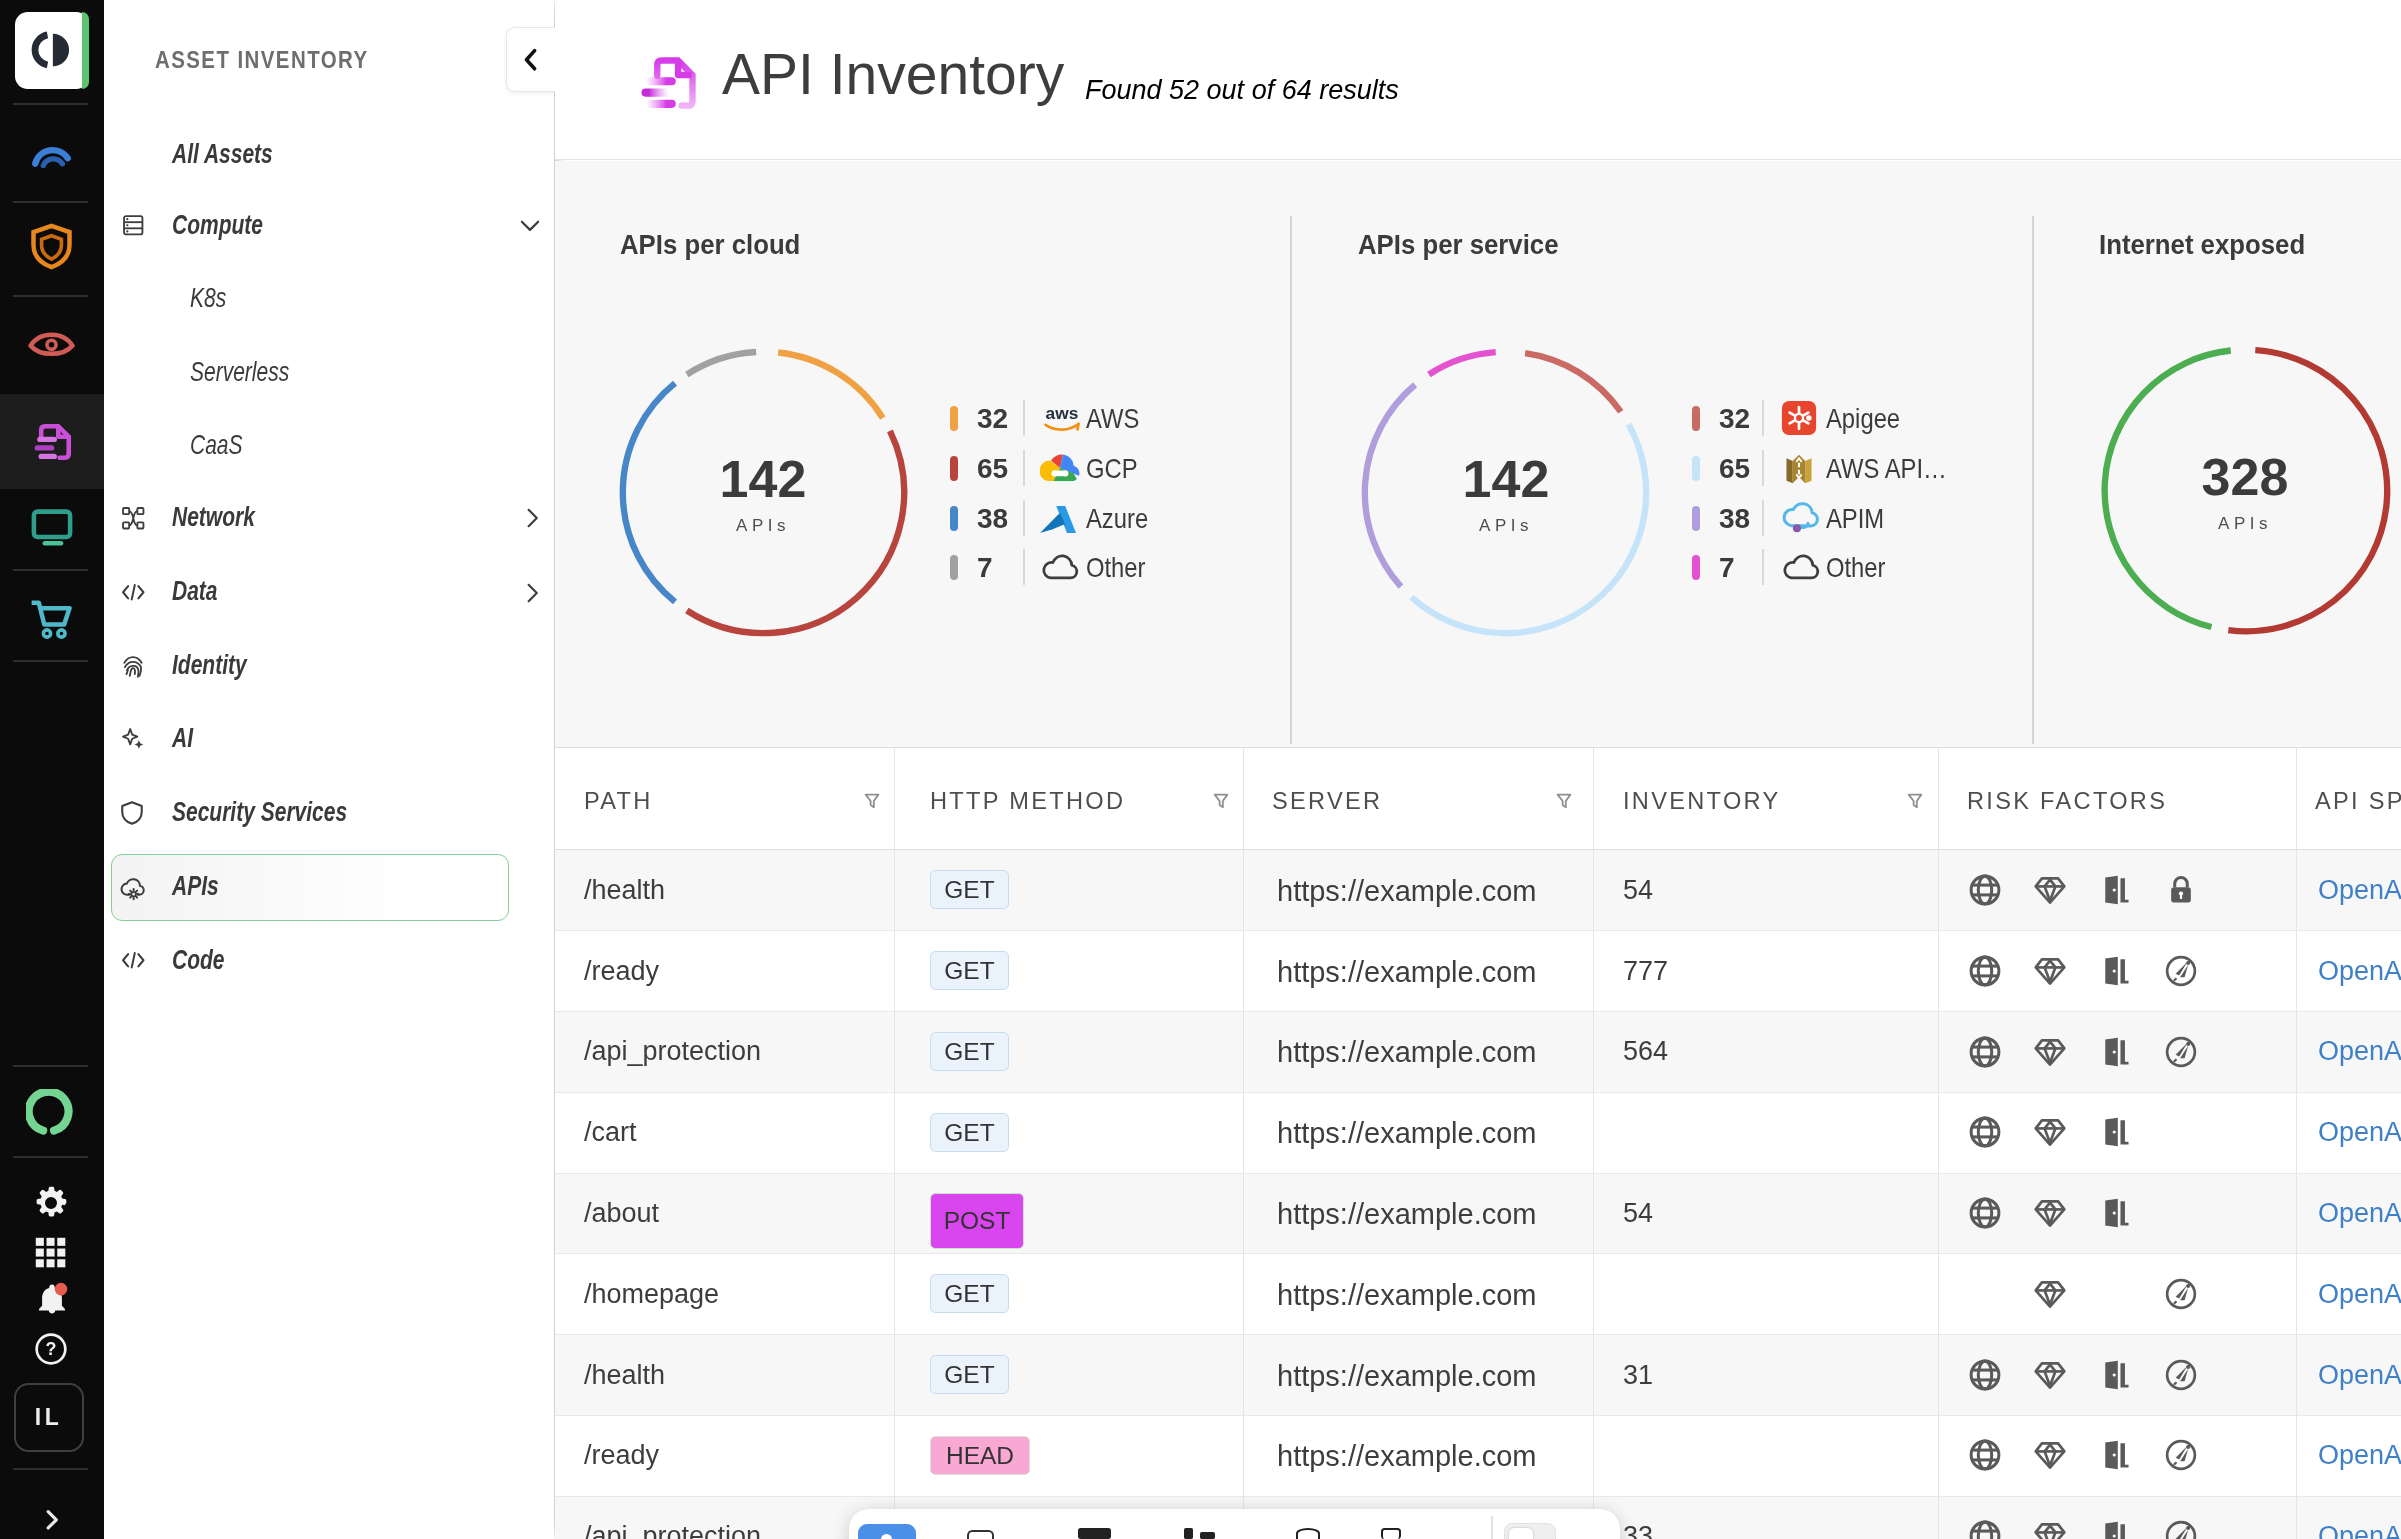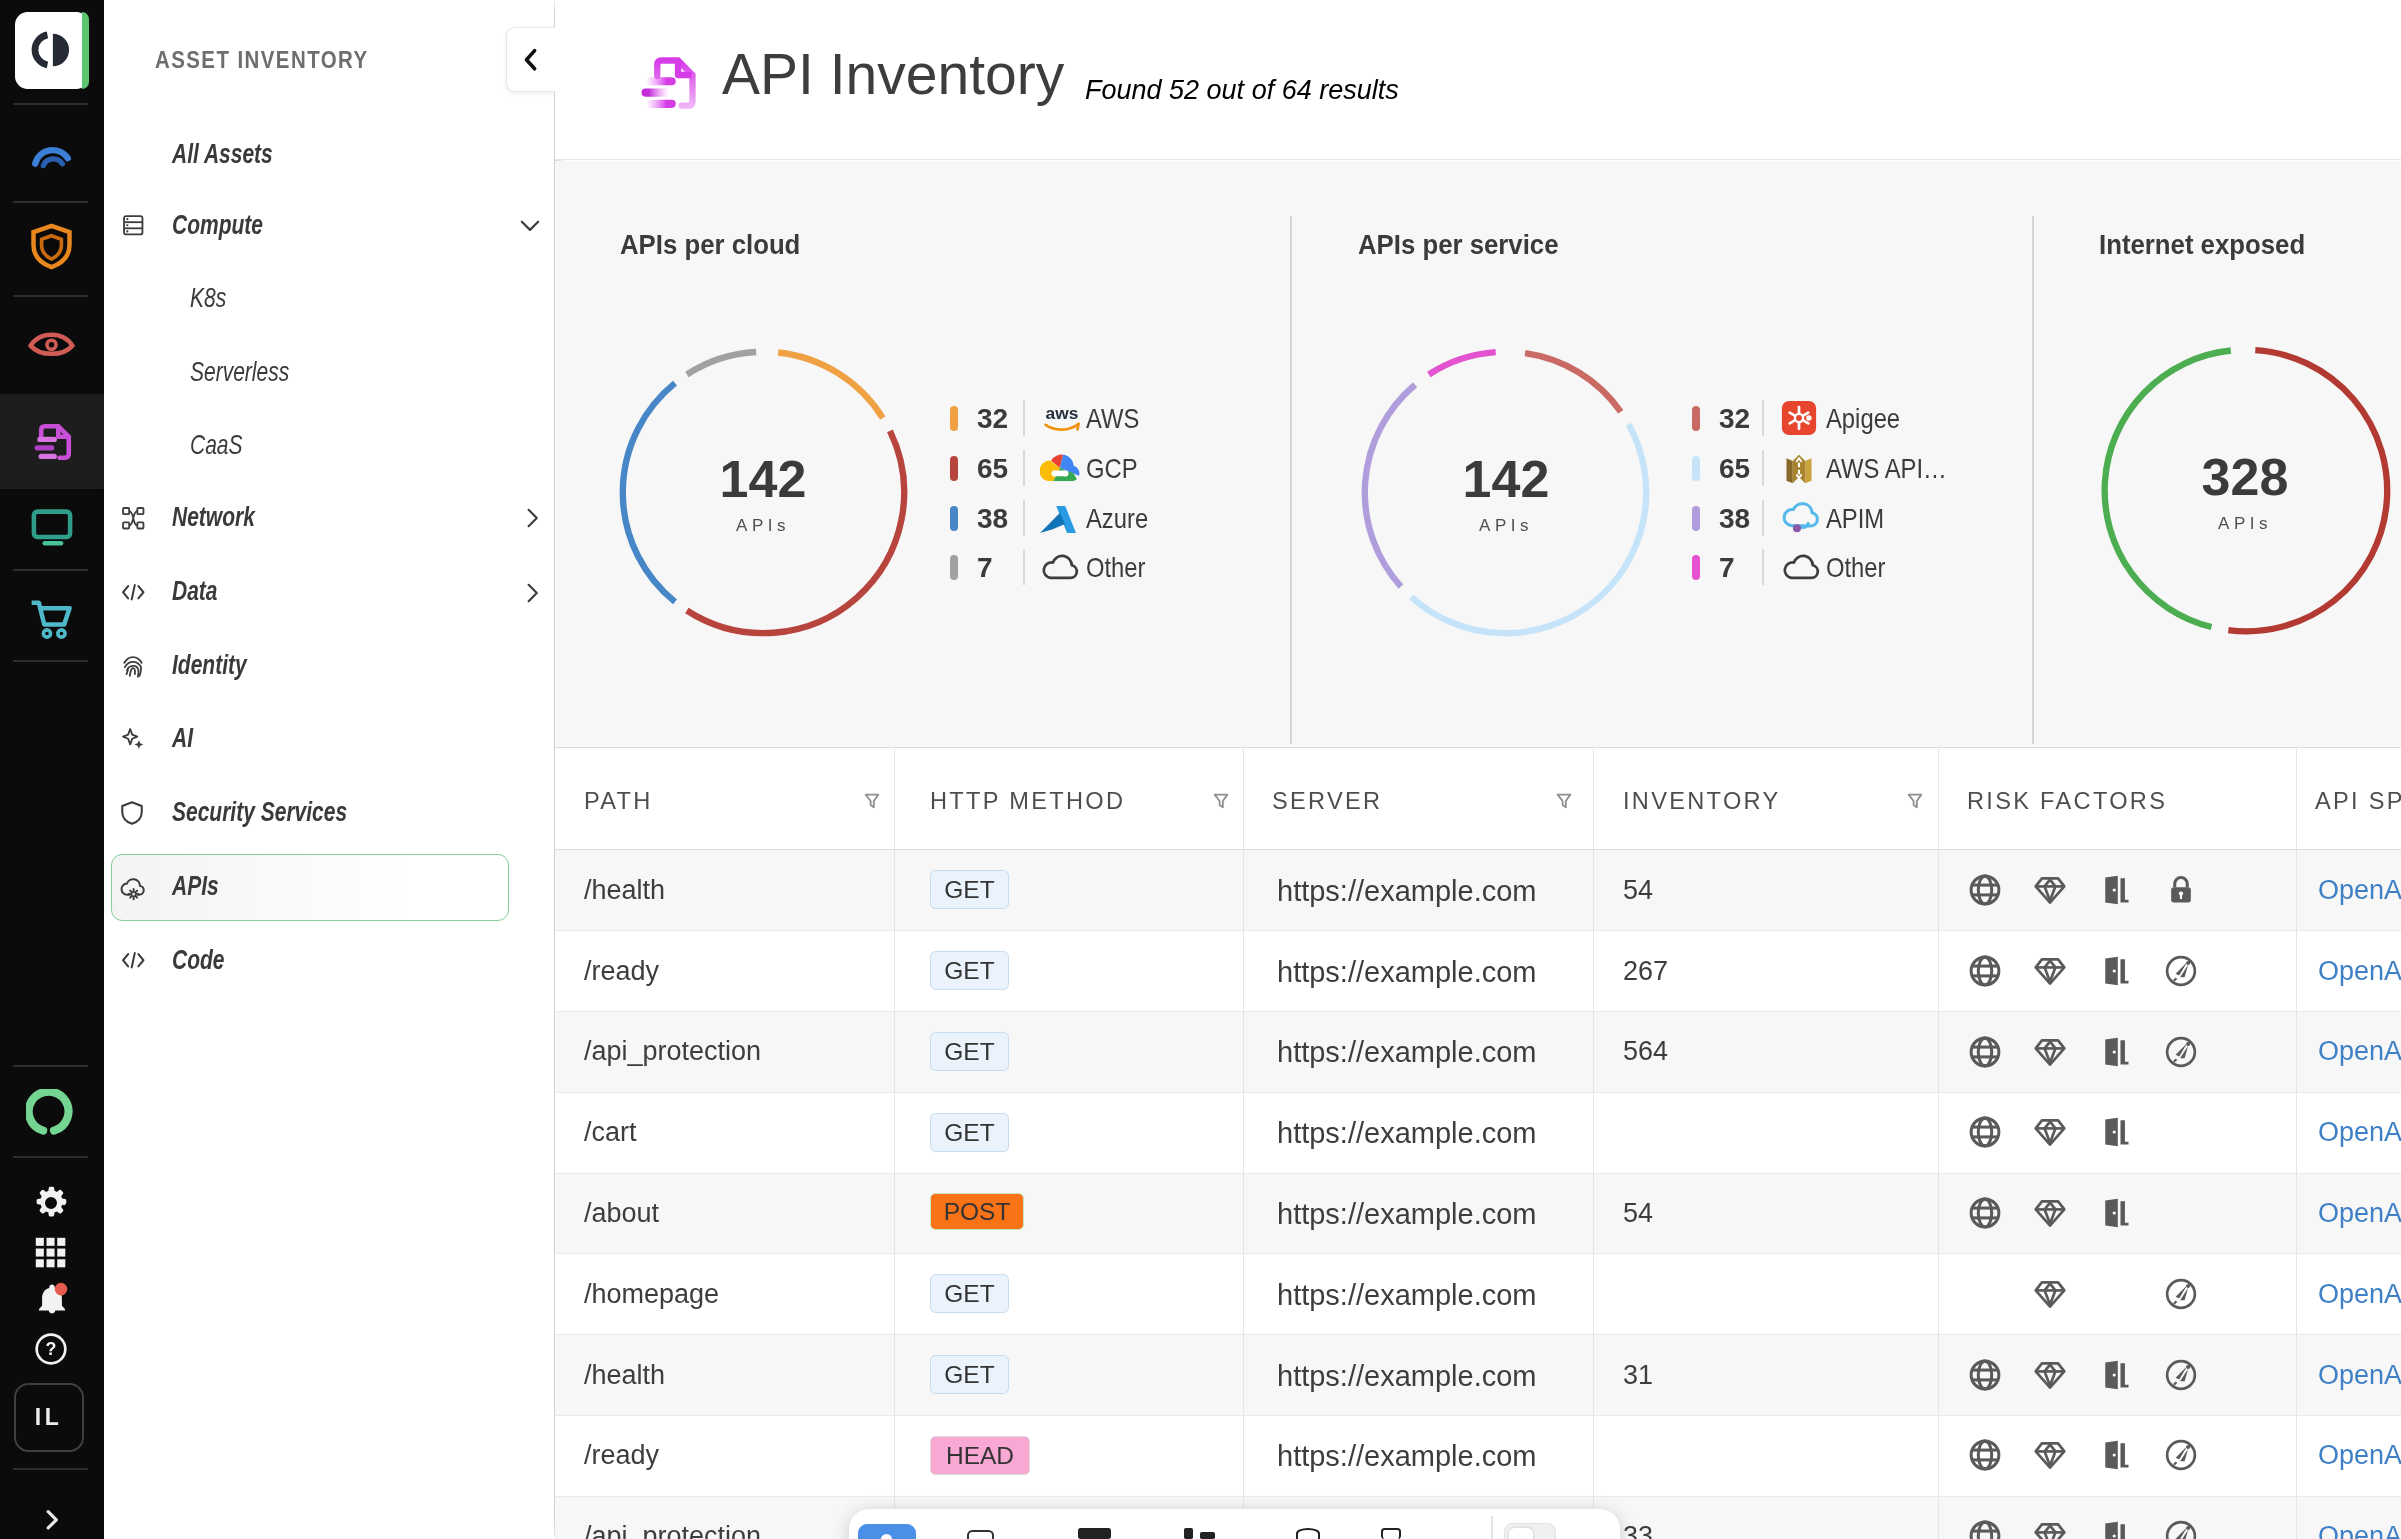--- a/index.html
+++ b/index.html
@@ -424,21 +424,21 @@
 <svg class="abs" style="left:2099px;top:873px" width="34" height="34" viewBox="0 0 38 38">
     <use href="#i-door"></use>
   </svg>
 <svg class="abs" style="left:2164px;top:873px" width="34" height="34" viewBox="0 0 38 38">
     <use href="#i-lock"></use>
   </svg>
 <div class="abs" style="left:2318px;top:875px;font-size:27px;color:#3f80c6">OpenAPI</div>
 <div class="abs" style="left:584px;top:956px;font-size:27px;color:#3d3d3d">/ready</div>
 <div class="abs" style="left:930px;top:951px;width:79px;height:39px;background:#eaf3fc;border:1.4px solid #c7dcef;border-radius:5.4px;font-size:24.5px;color:#333;display:flex;align-items:center;justify-content:center">GET</div>
 <div class="abs" style="left:1277px;top:956px;font-size:29px;color:#3d3d3d">https://example.com</div>
-<div class="abs" style="left:1623px;top:956px;font-size:27px;color:#3d3d3d">267</div>
+<div class="abs" style="left:1623px;top:956px;font-size:27px;color:#3d3d3d">777</div>
 <svg class="abs" style="left:1968px;top:954px" width="34" height="34" viewBox="0 0 38 38">
     <use href="#i-globe"></use>
   </svg>
 <svg class="abs" style="left:2033px;top:954px" width="34" height="34" viewBox="0 0 38 38">
     <use href="#i-gem"></use>
   </svg>
 <svg class="abs" style="left:2099px;top:954px" width="34" height="34" viewBox="0 0 38 38">
     <use href="#i-door"></use>
   </svg>
 <svg class="abs" style="left:2164px;top:954px" width="34" height="34" viewBox="0 0 38 38">
@@ -469,21 +469,21 @@
     <use href="#i-globe"></use>
   </svg>
 <svg class="abs" style="left:2033px;top:1115px" width="34" height="34" viewBox="0 0 38 38">
     <use href="#i-gem"></use>
   </svg>
 <svg class="abs" style="left:2099px;top:1115px" width="34" height="34" viewBox="0 0 38 38">
     <use href="#i-door"></use>
   </svg>
 <div class="abs" style="left:2318px;top:1117px;font-size:27px;color:#3f80c6">OpenAPI</div>
 <div class="abs" style="left:584px;top:1198px;font-size:27px;color:#3d3d3d">/about</div>
-<div class="abs" style="left:930px;top:1193px;width:94px;height:37px;background:#f97316;border:1.4px solid #cbe5c8;border-radius:5.4px;font-size:24.5px;color:#333;display:flex;align-items:center;justify-content:center">POST</div>
+<div class="abs" style="left:930px;top:1193px;width:94px;height:56px;background:#d946ef;border:1.4px solid #cbe5c8;border-radius:5.4px;font-size:24.5px;color:#333;display:flex;align-items:center;justify-content:center">POST</div>
 <div class="abs" style="left:1277px;top:1198px;font-size:29px;color:#3d3d3d">https://example.com</div>
 <div class="abs" style="left:1623px;top:1198px;font-size:27px;color:#3d3d3d">54</div>
 <svg class="abs" style="left:1968px;top:1196px" width="34" height="34" viewBox="0 0 38 38">
     <use href="#i-globe"></use>
   </svg>
 <svg class="abs" style="left:2033px;top:1196px" width="34" height="34" viewBox="0 0 38 38">
     <use href="#i-gem"></use>
   </svg>
 <svg class="abs" style="left:2099px;top:1196px" width="34" height="34" viewBox="0 0 38 38">
     <use href="#i-door"></use>

